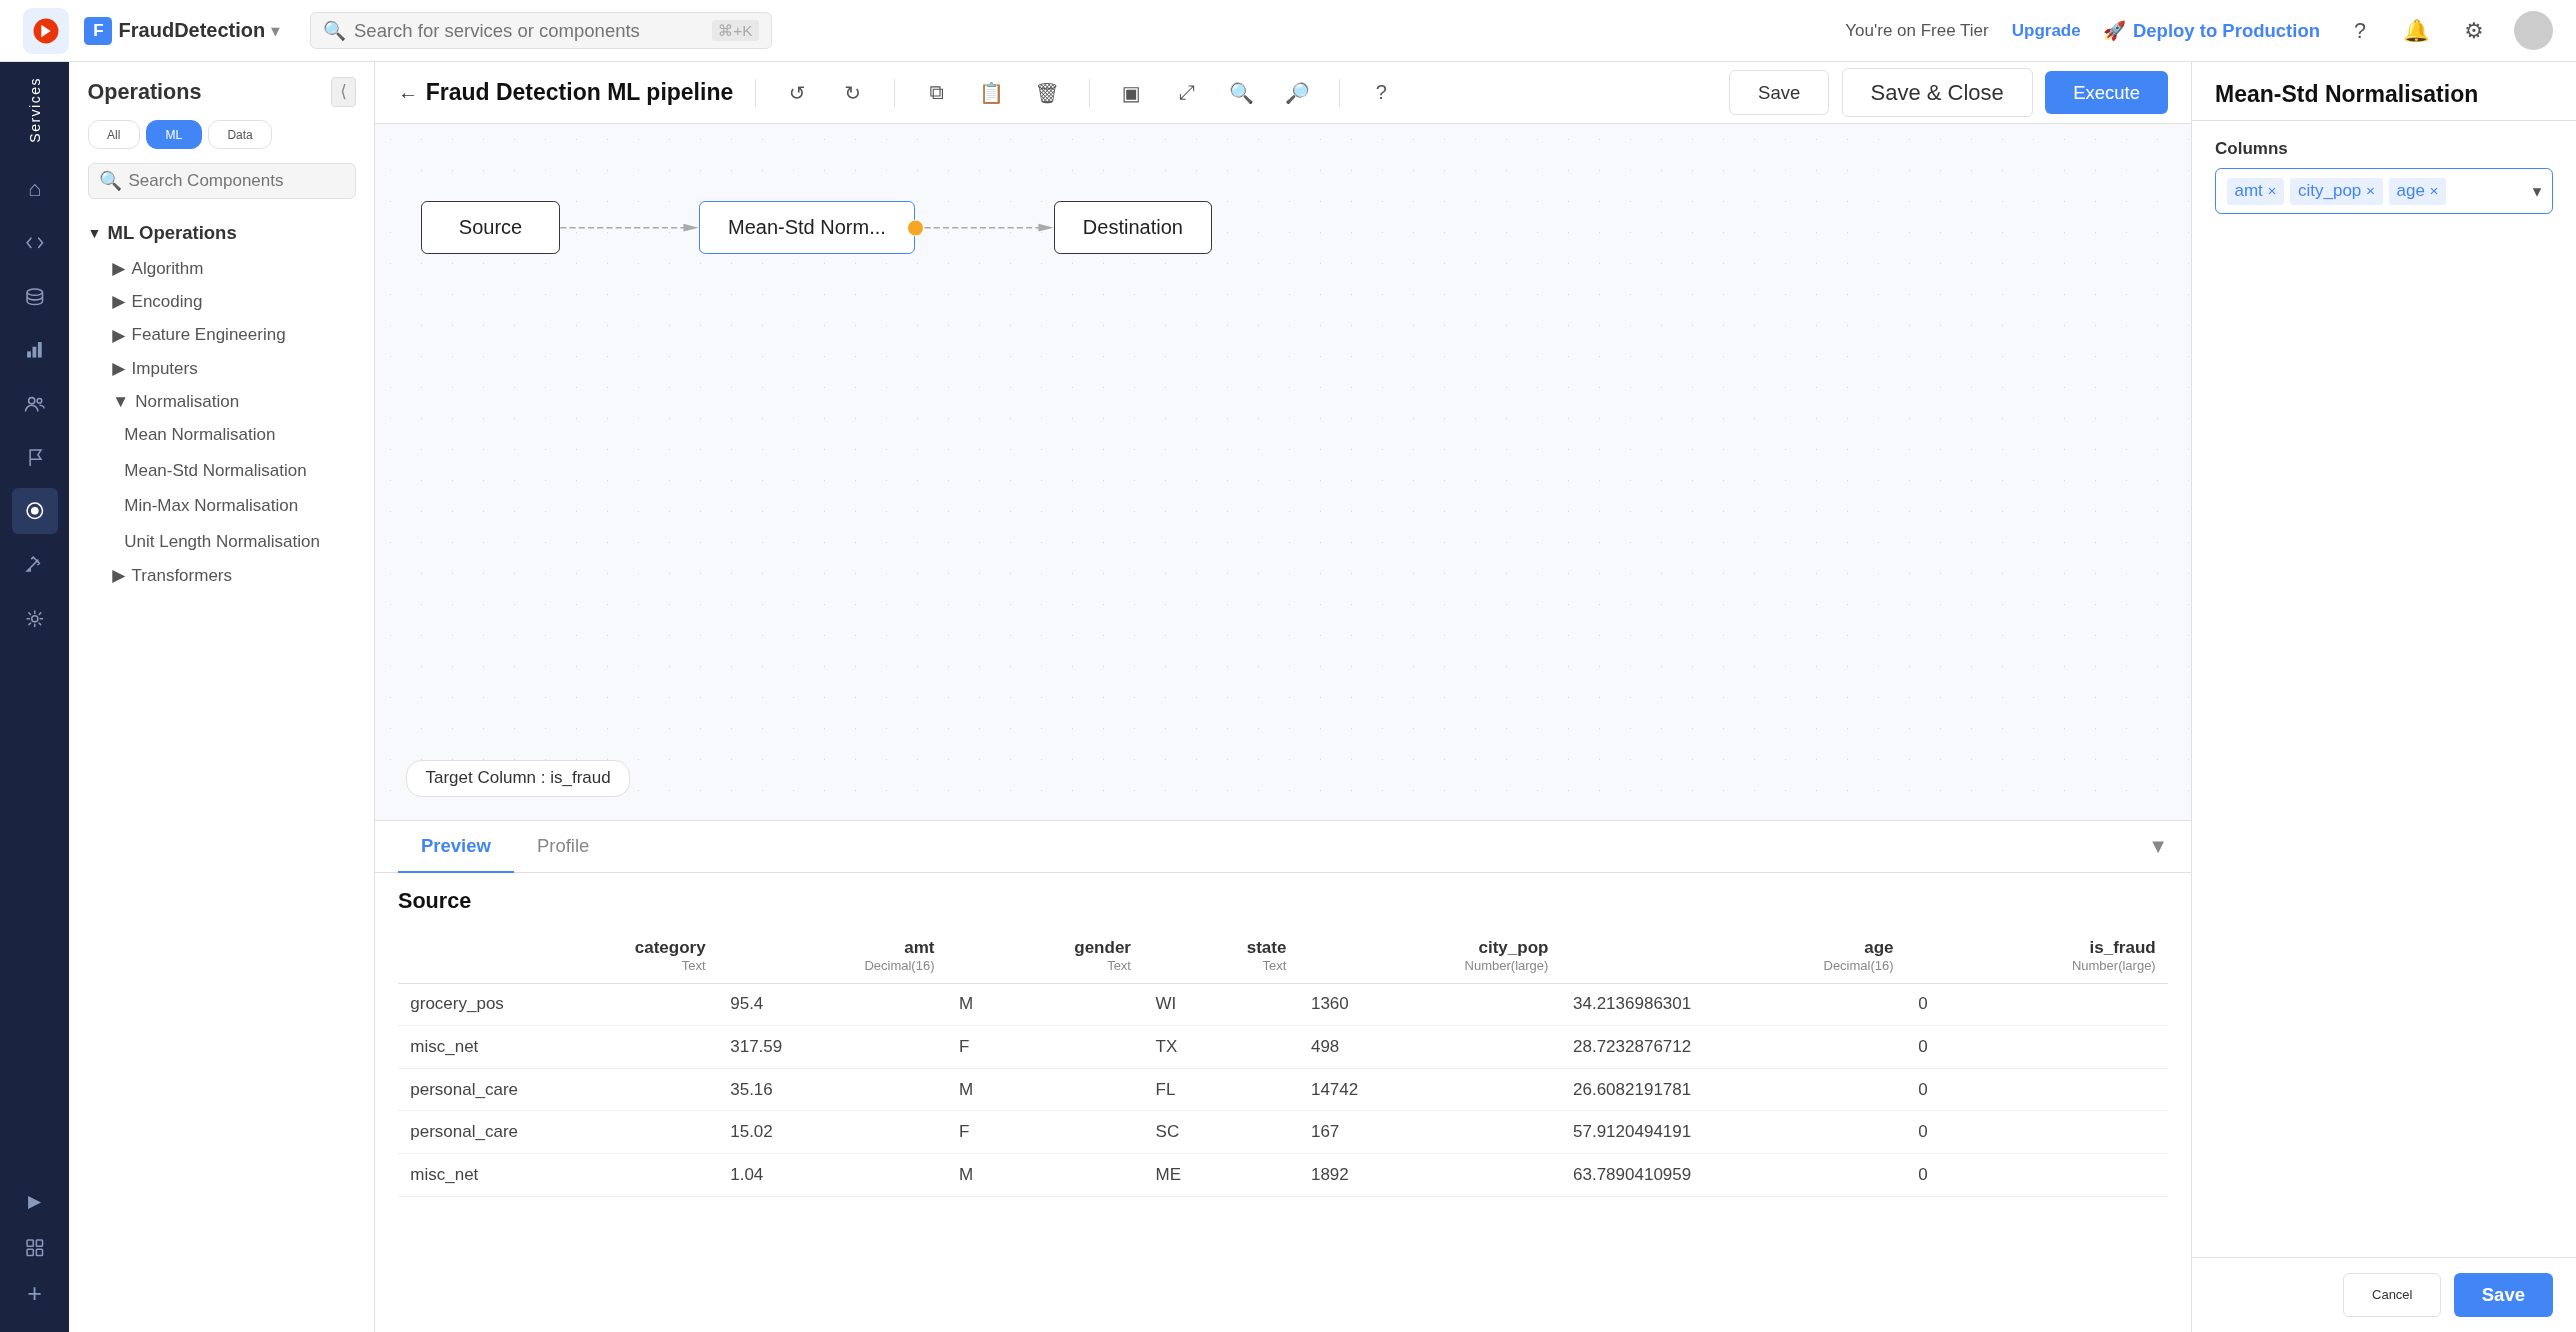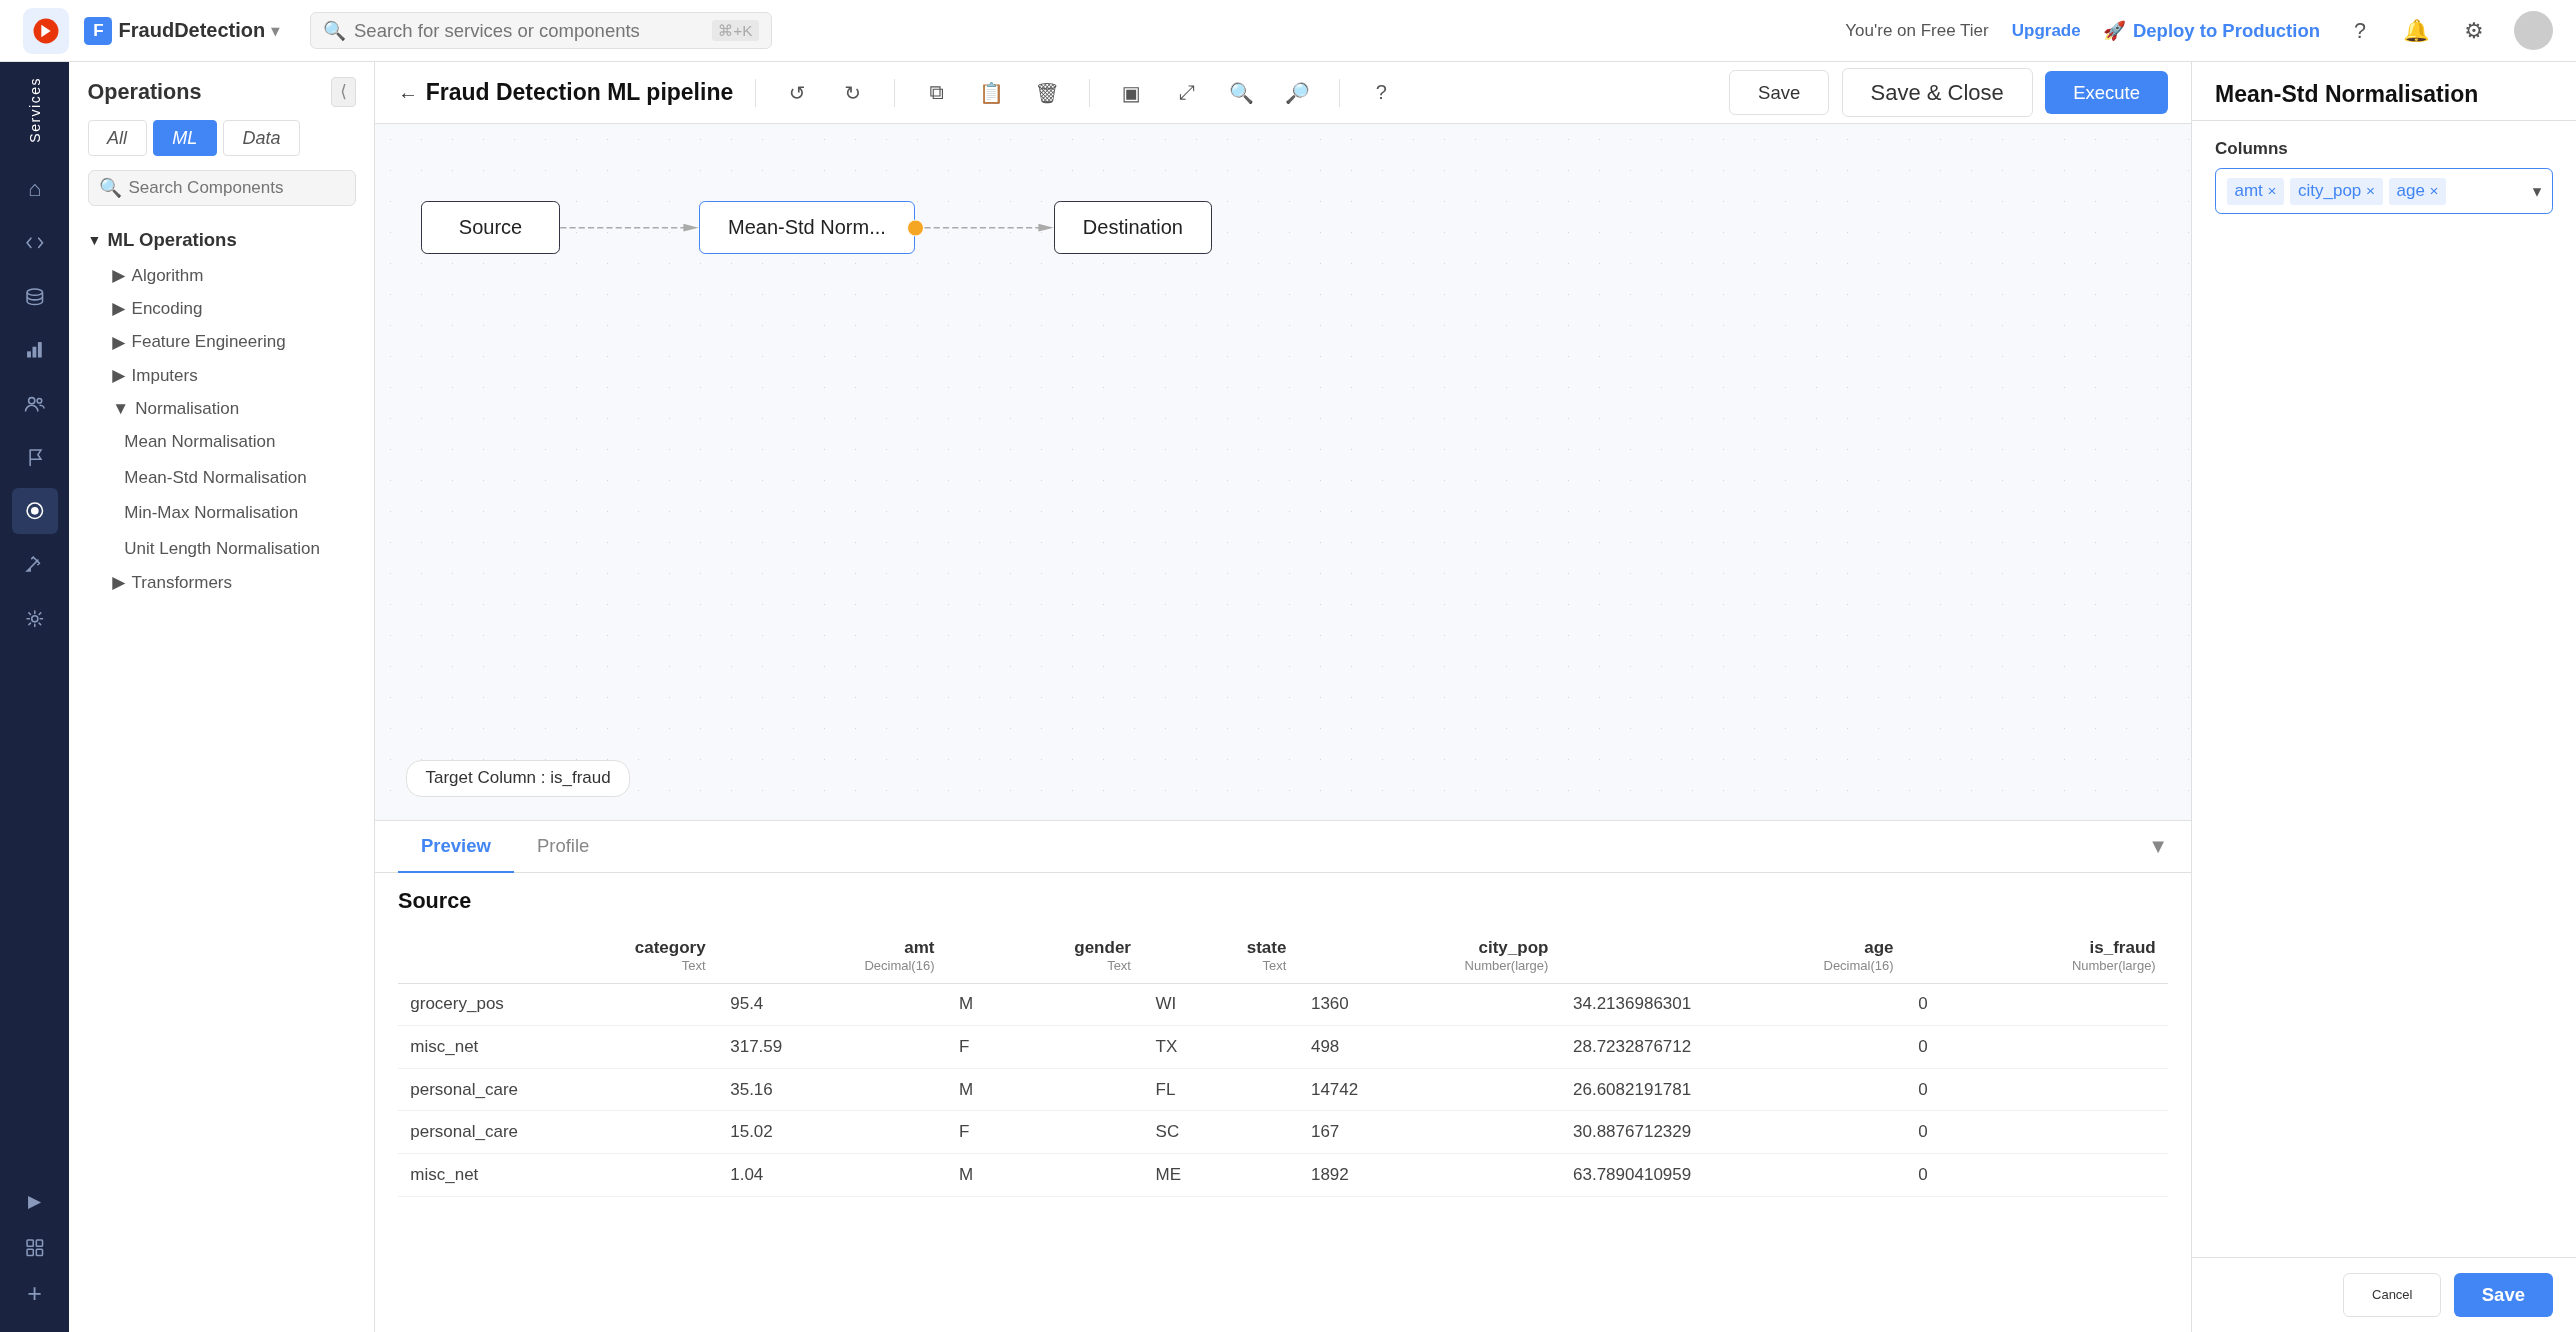--- a/index.html
+++ b/index.html
@@ -56,22 +56,22 @@
       width: 306px; background: #fff; border-right: 0.8px solid #e0e0e0;
       display: flex; flex-direction: column; overflow: hidden;
     }
     .operations-header {
       padding: 15.4px 18.5px 7.7px; font-size: 21.6px; font-weight: 600; color: #333;
       display: flex; align-items: center; justify-content: space-between;
     }
     .collapse-btn { color: #888; font-size: 17px; cursor: pointer; background: #f0f0f0; border: 0.8px solid #ddd; border-radius: 4.6px; padding: 3.1px 7.7px; }
     .tab-row { display: flex; gap: 6.2px; padding: 6.2px 18.5px; }
     .tab-btn {
-      padding: 6.2px 18.5px; border-radius: 4px; border: 0.8px solid #e0e0e0;
-      font-size: 18px; cursor: pointer; background: #fff; color: #555; font-style: italic;
+      padding: 6.2px 18.5px; border-radius: 11px; border: 0.8px solid #e0e0e0;
+      font-size: 12px; cursor: pointer; background: #fff; color: #555;
     }
     .tab-btn.active { background: #4285f4; color: #fff; border-color: #4285f4; }
     .search-components {
       margin: 7.7px 18.5px; display: flex; align-items: center; background: #f5f5f5;
       border: 0.8px solid #e0e0e0; border-radius: 6.2px; padding: 6.2px 10.8px; gap: 6.2px;
     }
     .search-components input { border: none; background: transparent; outline: none; font-size: 17px; color: #888; flex: 1; }
 
     
     .ops-list { flex: 1; overflow-y: auto; padding: 7.7px 12.3px; }
@@ -473,21 +473,21 @@
                 <td>14742</td>
                 <td>26.6082191781</td>
                 <td>0</td>
               </tr>
               <tr>
                 <td>personal_care</td>
                 <td>15.02</td>
                 <td>F</td>
                 <td>SC</td>
                 <td>167</td>
-                <td>30.8876712329</td>
+                <td>57.9120494191</td>
                 <td>0</td>
               </tr>
               <tr>
                 <td>misc_net</td>
                 <td>1.04</td>
                 <td>M</td>
                 <td>ME</td>
                 <td>1892</td>
                 <td>63.7890410959</td>
                 <td>0</td>

